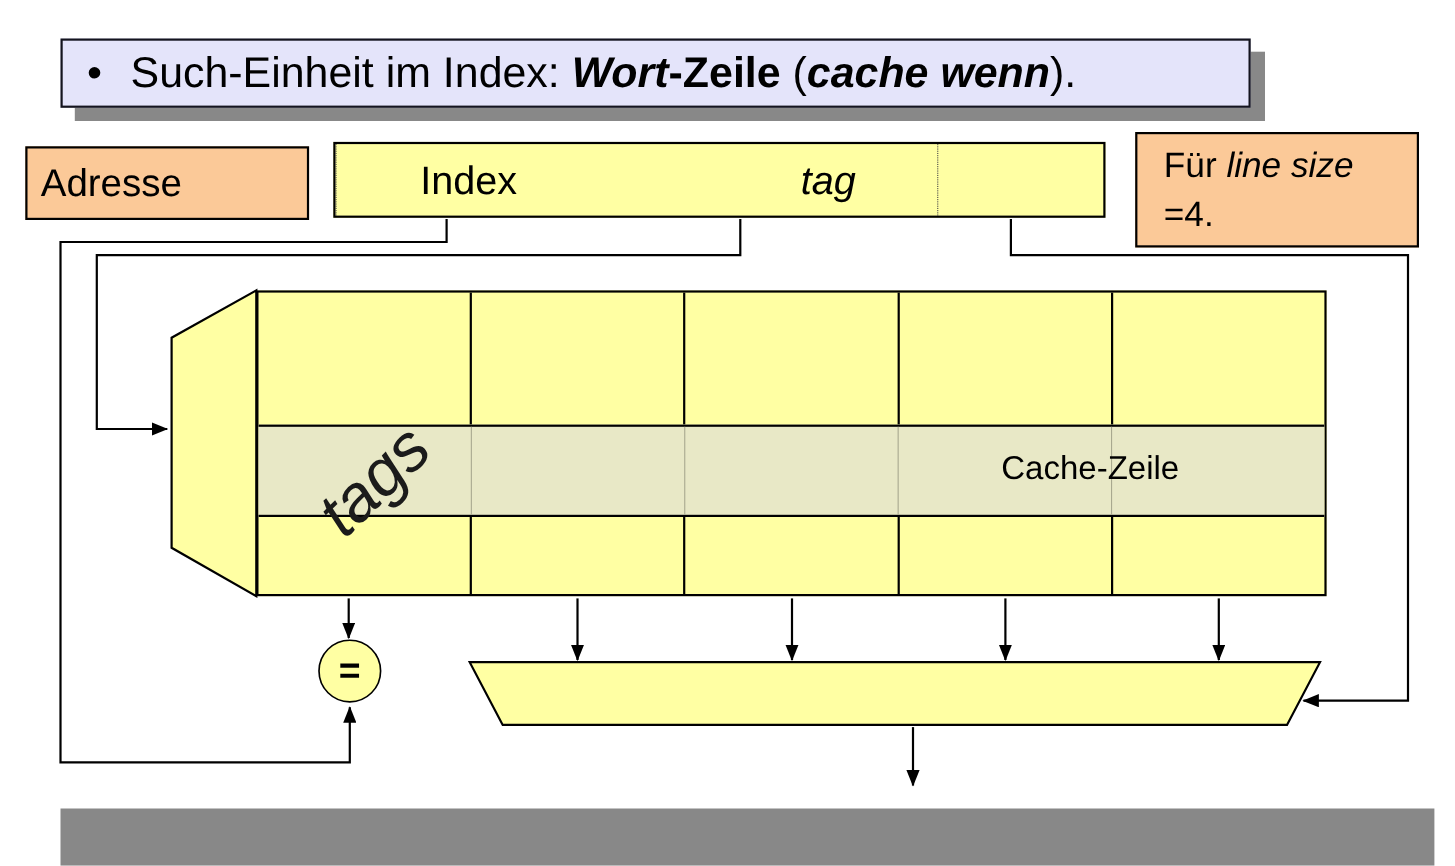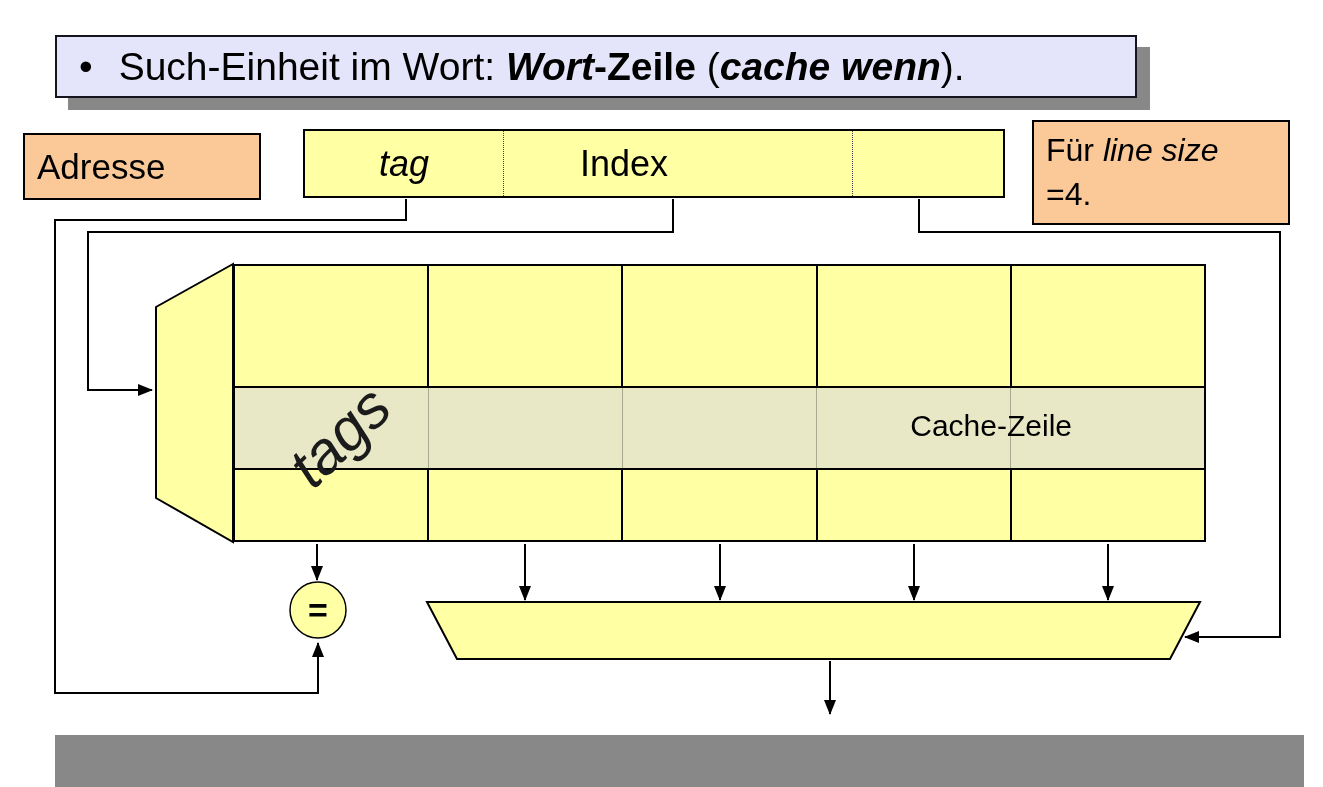--- a/index.html
+++ b/index.html
@@ -15,29 +15,29 @@
   .orangebox{background:#FBC998;border:2px solid #000;}
   .seg-i{font-style:italic;}
   .seg-b{font-weight:bold;}
   .seg-bi{font-weight:bold;font-style:italic;}
   .seg-n{}
   
   #banner-shadow{left:68px;top:47px;width:1082px;height:63px;}
   #banner{left:55px;top:35px;width:1082px;height:63px;font-size:39px;padding-left:22px;z-index:3;}
   #banner .bullet{margin-right:26px;}
   
-  #adresse-box{left:23px;top:133px;width:238px;height:67px;display:flex;align-items:center;
+  #adresse-box{left:23px;top:133px;width:258px;height:67px;display:flex;align-items:center;
     padding-left:12px;font-size:35px;z-index:3;}
   #address-bar{left:303px;top:129px;width:702px;height:69px;background:#FFFFA3;
     border:2px solid #000;display:flex;z-index:3;}
   .addr-sec{display:flex;align-items:center;justify-content:center;font-size:36px;box-sizing:border-box;}
   #addr-sec-tag{width:198px;font-style:italic;}
   #addr-sec-index{width:349px;border-left:1px dotted #444;padding-right:108px;}
   #addr-sec-offset{flex:1;border-left:1px dotted #444;}
-  #fur-box{left:1032px;top:120px;width:258px;height:105px;padding:6px 12px;
+  #fur-box{left:1032px;top:120px;width:258px;height:105px;padding:6px 24px;
     font-size:32px;line-height:44px;z-index:3;}
   
   #cache-grid{left:233px;top:264px;width:973px;height:278px;border:2px solid #000;
     background:#FFFFA3;display:flex;flex-direction:column;z-index:2;}
   .grid-row{display:flex;}
   #grid-row-top{height:120px;}
   #grid-row-line{height:80px;background:#E8E8C6;border-top:2px solid #000;border-bottom:2px solid #000;}
   #grid-row-bottom{flex:1;}
   .gcell{flex:1;border-right:2px solid #000;}
   .gcell:last-child{border-right:none;}
@@ -56,33 +56,33 @@
   #diagram-svg{position:absolute;left:0;top:0;z-index:5;}
 </style>
 </head>
 <body>
 
 <div id="stage">
 
   <div class="abs shadow" id="banner-shadow"></div>
   <div class="abs panel" id="banner">
     <span class="bullet">•</span>
-    <span><span class="seg-n">Such-Einheit im Wort: </span><span class="seg-bi">Wort</span><span class="seg-b">-Zeile</span><span class="seg-n"> (</span><span class="seg-bi">cache wenn</span><span class="seg-n">).</span></span>
+    <span><span class="seg-n">Such-Einheit im Index: </span><span class="seg-bi">Wort</span><span class="seg-b">-Zeile</span><span class="seg-n"> (</span><span class="seg-bi">cache wenn</span><span class="seg-n">).</span></span>
   </div>
 
   <div class="abs orangebox" id="adresse-box">
     <span>Adresse</span>
   </div>
 
   <div class="abs" id="address-bar">
+    <div class="addr-sec" id="addr-sec-index">
+      <span>Index</span>
+    </div>
     <div class="addr-sec" id="addr-sec-tag">
       <span>tag</span>
-    </div>
-    <div class="addr-sec" id="addr-sec-index">
-      <span>Index</span>
     </div>
     <div class="addr-sec" id="addr-sec-offset">
       <span></span>
     </div>
   </div>
 
   <div class="abs orangebox" id="fur-box">
     <div><span class="seg-n">Für </span><span class="seg-i">line size</span></div>
     <div>=4.</div>
   </div>

